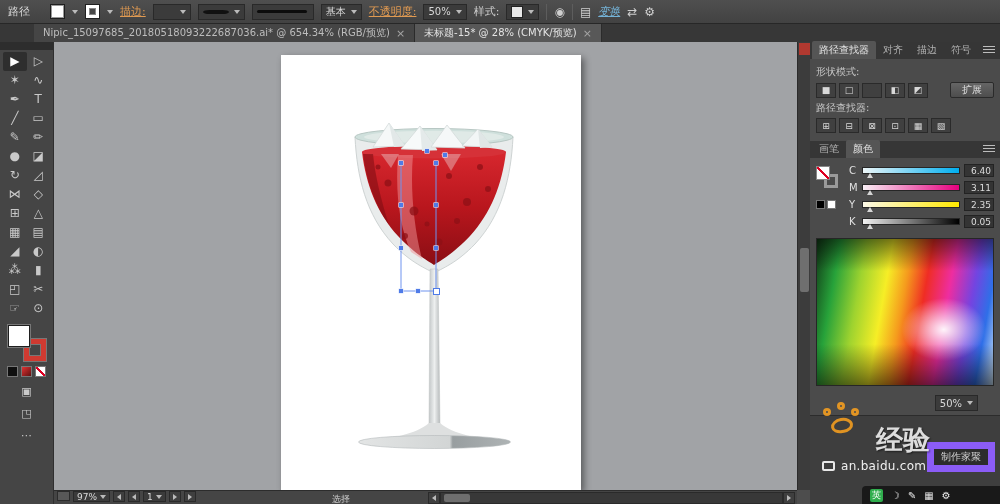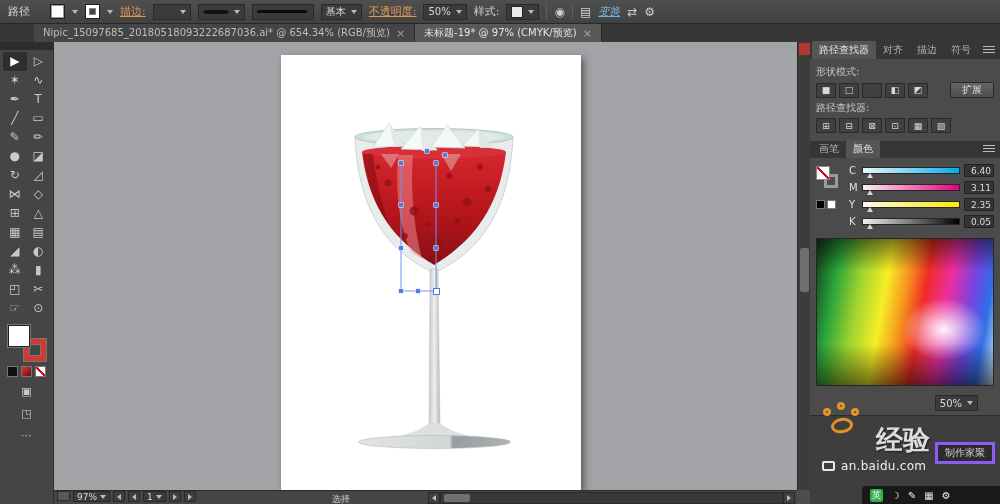--- a/index.html
+++ b/index.html
@@ -110,21 +110,21 @@
   .spectrum{margin:4px 6px 5px;height:148px;border:1px solid #262626;flex:0 0 auto;
     background:
      linear-gradient(to bottom,rgba(0,0,0,.5),rgba(0,0,0,0) 22%,rgba(0,0,0,0) 72%,rgba(0,0,0,.55)),
      radial-gradient(ellipse 60px 45px at 72% 62%,rgba(255,255,255,.95),rgba(255,255,255,0) 70%),
      linear-gradient(100deg,#123c18,#27a23a 12%,#9ed32f 25%,#f6ee26 38%,#f59a1d 48%,#ef2d24 58%,#ee2da0 70%,#7444e0 82%,#2f6fe8 91%,#cfe6f5);}
   .tr-body{height:24px;display:flex;align-items:center;justify-content:flex-end;
            padding:0 22px 0 6px;flex:0 0 auto;background:#4b4b4b;}
   .dock-footer{flex:1;background:#3e3e3e;border-top:1px solid #2c2c2c;position:relative;}
   .wm-cam{position:absolute;left:12px;top:45px;width:13px;height:10px;border:2px solid #e8e8e8;border-radius:2px;}
   .wm-url{position:absolute;left:31px;top:43px;color:#f0f0f0;font-size:12px;letter-spacing:.3px;}
-  .wm-badge{position:absolute;right:5px;top:26px;background:#2c2c2c;border:3px solid #8b5cf6;
+  .wm-badge{position:absolute;right:5px;top:26px;background:#2c2c2c;border:7px solid #8b5cf6;
             color:#cfcfcf;font-size:10px;padding:1px 7px;}
   .watermark{position:absolute;left:12px;top:352px;width:170px;height:56px;display:flex;
              align-items:center;gap:10px;pointer-events:none;z-index:6;opacity:.95;}
   .paw{position:relative;width:44px;height:44px;}
   .paw i{position:absolute;border:3px solid #f7a01e;border-radius:50%;opacity:.92;}
   .paw .pad{left:9px;top:18px;width:22px;height:15px;border-radius:50% 50% 46% 46%;transform:rotate(-10deg);}
   .paw .t1{left:1px;top:8px;width:8px;height:8px;}
   .paw .t2{left:15px;top:2px;width:8px;height:8px;}
   .paw .t3{left:29px;top:8px;width:8px;height:8px;}
   .wm-brand{font-size:27px;font-weight:bold;color:#e6e6e6;text-shadow:1px 1px 2px rgba(0,0,0,.6);margin-top:36px;}
@@ -180,21 +180,21 @@
     <span class="cb-icon">⇄</span>
     <span class="cb-icon">⚙</span>
   </div>
 
   <div class="tab-bar">
     <div class="doc-tab">
       <span>Nipic_15097685_20180518093222687036.ai* @ 654.34% (RGB/预览)</span>
       <span class="tab-close">×</span>
     </div>
     <div class="doc-tab active">
-      <span>未标题-19* @ 97% (CMYK/预览)</span>
+      <span>未标题-15* @ 28% (CMYK/预览)</span>
       <span class="tab-close">×</span>
     </div>
   </div>
 
   <div class="tool-panel">
     <div class="tool-grip"></div>
     <div class="tools">
       <div class="tool active">▶</div>
       <div class="tool">▷</div>
       <div class="tool">✶</div>

